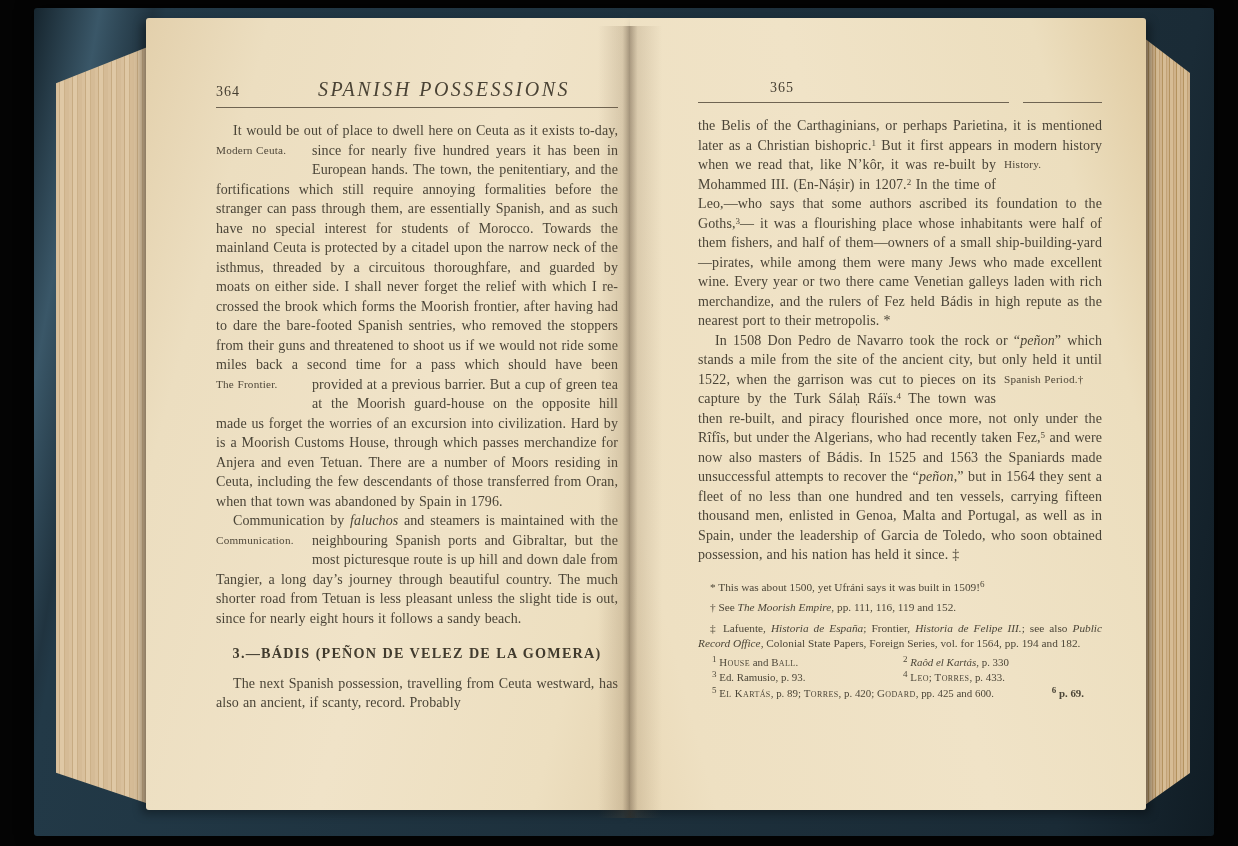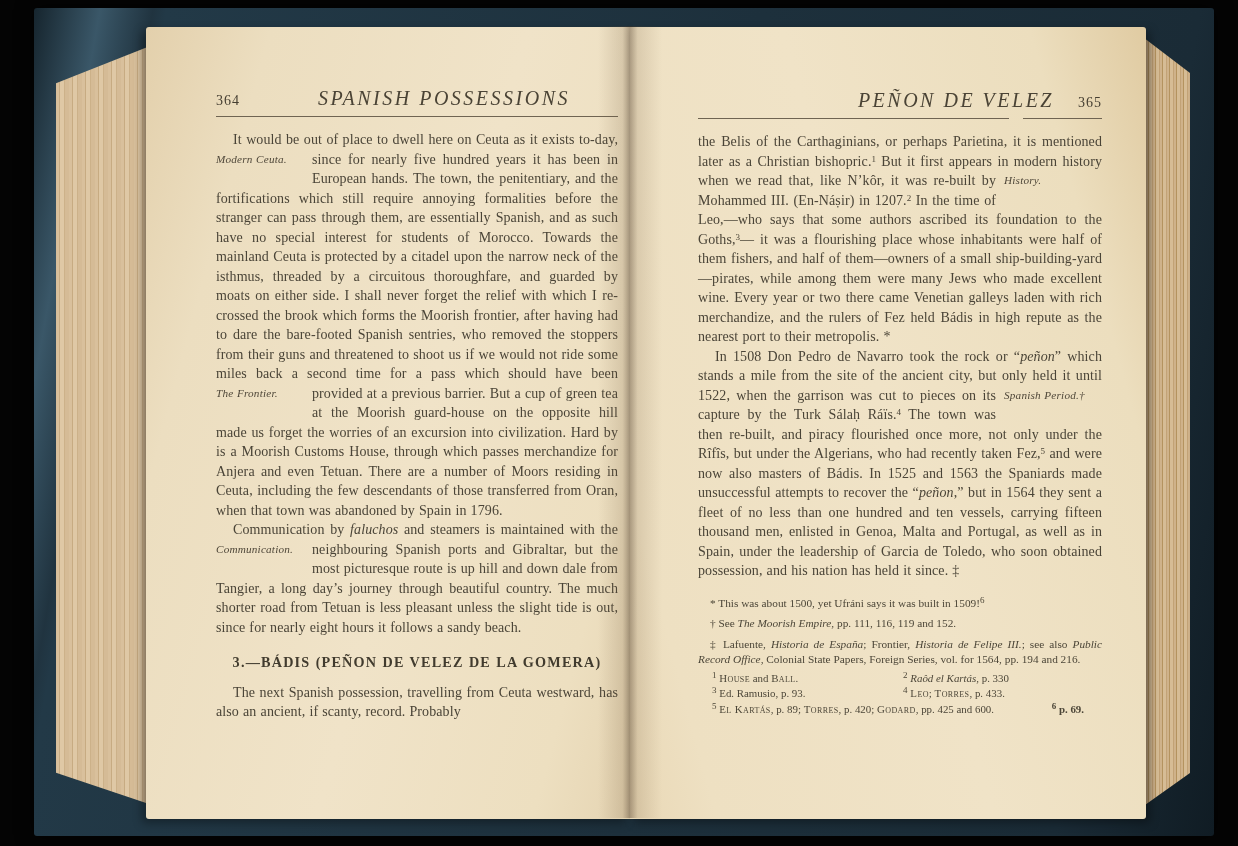--- a/index.html
+++ b/index.html
@@ -24,21 +24,21 @@
     clip-path:polygon(0 7%,100% 2.2%,100% 98.6%,0 94.5%);
     box-shadow:inset -6px 0 8px rgba(0,0,0,.15);
   }
   .edges-right{
     position:absolute;left:1146px;top:30px;width:44px;height:782px;
     background:repeating-linear-gradient(90deg,#cfb28a 0 2px,#b4935f 2px 3px,#d6bc95 3px 6px,#c2a276 6px 7px);
     clip-path:polygon(0 1.2%,100% 5.5%,100% 95%,0 99%);
     box-shadow:inset 4px 0 6px rgba(0,0,0,.18);
   }
   
-  .page{position:absolute;top:27px;height:792px;}
+  .page{position:absolute;top:18px;height:792px;}
   .page-left{
     left:146px;width:484px;
     background:linear-gradient(105deg,#e3d0ac 0%,#ecdec0 18%,#f0e3c8 55%,#eddfc0 86%,#e5d4b2 100%);
     border-radius:3px 0 0 3px;
     box-shadow:-4px 4px 10px rgba(0,0,0,.35);
   }
   .page-right{
     left:630px;width:516px;
     background:linear-gradient(255deg,#e0cba2 0%,#ecdebe 16%,#f0e3c7 50%,#eee0c2 88%,#e9d8b6 100%);
     border-radius:0 3px 3px 0;
@@ -59,21 +59,21 @@
   .head-rule{height:1px;background:#6f English64;background:#6f6452;margin-top:6px;}
   .head-rule.split{background:linear-gradient(to right,#6f6452 0 77%,transparent 77% 80.5%,#6f6452 80.5% 100%);}
   .body-text{
     margin-top:13px;font-size:14px;line-height:19.5px;text-align:justify;
     letter-spacing:.1px;word-spacing:.5px;color:#48422f;color:#4a4437;
   }
   .para{margin:0;}
   .ind{text-indent:17px;}
   .cutin{
     float:left;width:87px;height:36px;margin:3px 9px 0 0;
-    font-style:italic;font-size:11.2px;line-height:13.5px;letter-spacing:.2px;color:#4f4739;
+    font-size:11.2px;line-height:13.5px;letter-spacing:.2px;color:#4f4739;
     text-indent:0;
   }
   .cutin.right{float:right;width:98px;margin:3px 0 0 8px;}
   sup.fnref{font-size:9px;line-height:0;vertical-align:4px;letter-spacing:0;}
   .it{font-style:italic;}
   .sc{font-variant:small-caps;letter-spacing:.4px;}
   .section-heading{
     margin:16px 0 10px 0;text-align:center;font-weight:bold;font-size:14.2px;
     letter-spacing:1.2px;color:#413b2e;text-indent:0;
   }
@@ -108,32 +108,31 @@
         <p class="para section-heading">3.—BÁDIS (PEÑON DE VELEZ DE LA GOMERA)</p>
         <p class="para ind"><span>The next Spanish possession, travelling from Ceuta westward, has also an ancient, if scanty, record.  Probably</span></p>
       </div>
     </div>
   </div>
 
   <div class="page page-right">
     <div class="text-col">
       <div class="page-head">
         <div class="head-num"></div>
-        <div class="head-title">PEÑON DE VELEZ</div>
         <div class="head-num right">365</div>
       </div>
       <div class="head-rule split"></div>
       <div class="body-text">
         <p class="para"><span>the Belis of the Carthaginians, or perhaps Parietina, it is mentioned later as a Christian bishopric.</span><sup class="fnref">1</sup><span>  But it first appears in modern history when we read that, </span><span class="cutin right">History.</span><span>like N’kôr, it was re-built by Mohammed III. (En-Náṣir) in 1207.</span><sup class="fnref">2</sup><span>  In the time of Leo,—who says that some authors ascribed its foundation to the Goths,</span><sup class="fnref">3</sup><span>— it was a flourishing place whose inhabitants were half of them fishers, and half of them—owners of a small ship-building-yard—pirates, while among them were many Jews who made excellent wine.  Every year or two there came Venetian galleys laden with rich merchandize, and the rulers of Fez held Bádis in high repute as the nearest port to their metropolis. *</span></p>
         <p class="para ind"><span>In 1508 Don Pedro de Navarro took the rock or “</span><span class="it">peñon</span><span>” which stands a mile from the site of the ancient city, but only held it until 1522, when the </span><span class="cutin right">Spanish Period.†</span><span>garrison was cut to pieces on its capture by the Turk Sálaḥ Ráïs.</span><sup class="fnref">4</sup><span>  The town was then re-built, and piracy flourished once more, not only under the Rîfîs, but under the Algerians, who had recently taken Fez,</span><sup class="fnref">5</sup><span> and were now also masters of Bádis.  In 1525 and 1563 the Spaniards made unsuccessful attempts to recover the “</span><span class="it">peñon</span><span>,” but in 1564 they sent a fleet of no less than one hundred and ten vessels, carrying fifteen thousand men, enlisted in Genoa, Malta and Portugal, as well as in Spain, under the leadership of Garcia de Toledo, who soon obtained possession, and his nation has held it since. ‡</span></p>
       </div>
       <div class="footnotes">
         <p class="footnote"><span>* This was about 1500, yet Ufráni says it was built in 1509!</span><sup class="fnref">6</sup></p>
         <p class="footnote"><span>† See </span><span class="it">The Moorish Empire</span><span>, pp. 111, 116, 119 and 152.</span></p>
-        <p class="footnote"><span>‡ Lafuente, </span><span class="it">Historia de España</span><span>; Frontier, </span><span class="it">Historia de Felipe III.</span><span>; see also </span><span class="it">Public Record Office</span><span>, Colonial State Papers, Foreign Series, vol. for 1564, pp. 194 and 216.</span></p>
+        <p class="footnote"><span>‡ Lafuente, </span><span class="it">Historia de España</span><span>; Frontier, </span><span class="it">Historia de Felipe III.</span><span>; see also </span><span class="it">Public Record Office</span><span>, Colonial State Papers, Foreign Series, vol. for 1564, pp. 194 and 182.</span></p>
         <div class="fn-rows">
           <div class="fn-row">
             <div class="cell-l"><sup class="fnref">1</sup><span> </span><span class="sc">House</span><span> and </span><span class="sc">Ball</span><span>.</span></div>
             <div class="cell-r"><sup class="fnref">2</sup><span> </span><span class="it">Raôd el Kartás</span><span>, p. 330</span></div>
           </div>
           <div class="fn-row">
             <div class="cell-l"><sup class="fnref">3</sup><span> Ed. Ramusio, p. 93.</span></div>
             <div class="cell-r"><sup class="fnref">4</sup><span> </span><span class="sc">Leo</span><span>; </span><span class="sc">Torres</span><span>, p. 433.</span></div>
           </div>
           <div class="fn-row spread">

